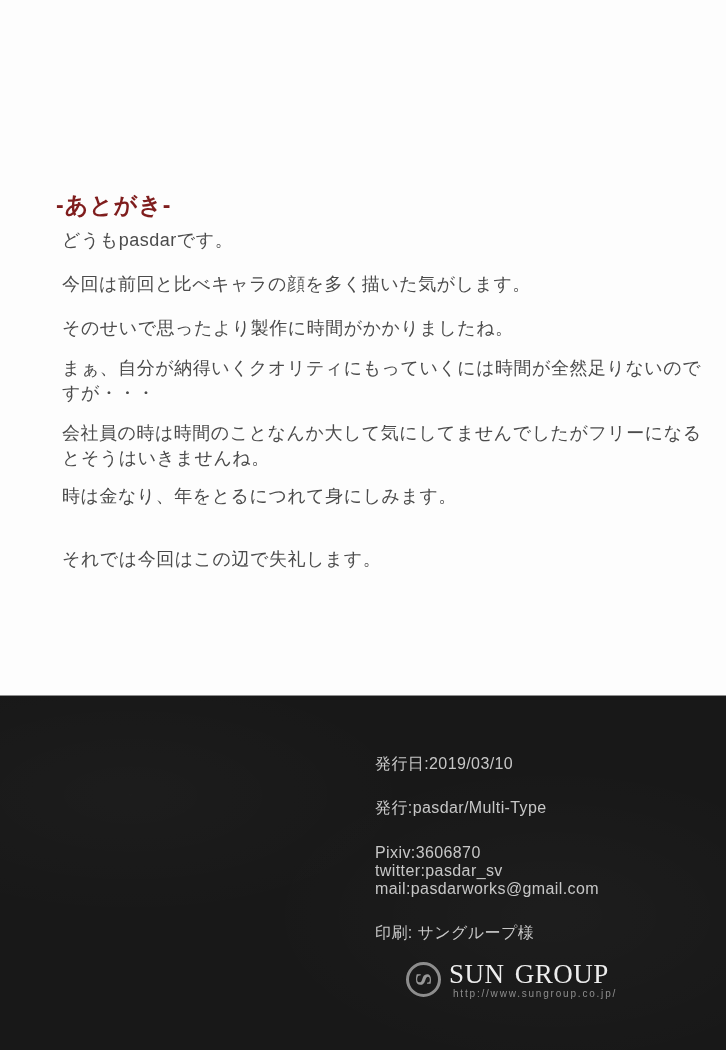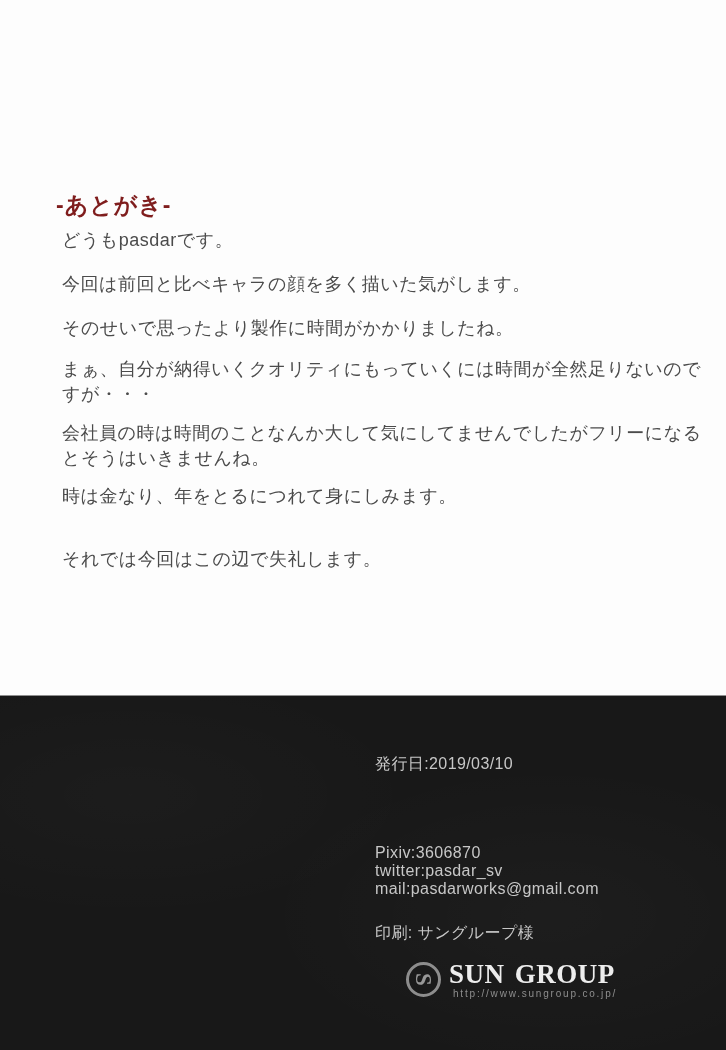--- a/index.html
+++ b/index.html
@@ -30,21 +30,21 @@
     width: 654px;
     margin: 0;
     font-size: 18px;
     line-height: 25px;
     color: #4b4b4b;
     letter-spacing: 0.5px;
   }
   .p1 { top: 228px; }
   .p2 { top: 272px; }
   .p3 { top: 316px; }
-  .p4 { top: 357px; }
+  .p4 { top: 357px; font-family: Liberation Mono, monospace; }
   .p5 { top: 421px; }
   .p6 { top: 484px; }
   .p7 { top: 547px; }
 
   
   .colophon {
     position: absolute;
     left: 0;
     top: 695px;
     width: 726px;
@@ -80,21 +80,21 @@
     display: flex;
     align-items: center;
     gap: 5px;
   }
   .logo-ring { flex: 0 0 auto; display: block; }
   .logo-text { display: flex; flex-direction: column; }
   .logo-name {
     font-family: "Liberation Serif", serif;
     font-size: 27px;
     line-height: 27px;
-    font-weight: 700;
+    font-weight: 400;
     letter-spacing: 0.5px;
     word-spacing: 3px;
     color: #ededed;
     white-space: nowrap;
   }
   .logo-url {
     margin-top: 1px;
     padding-left: 4px;
     font-size: 10px;
     line-height: 9px;
@@ -114,20 +114,21 @@
     <p class="para p2">今回は前回と比べキャラの顔を多く描いた気がします。</p>
     <p class="para p3">そのせいで思ったより製作に時間がかかりましたね。</p>
     <p class="para p4">まぁ、自分が納得いくクオリティにもっていくには時間が全然足りないのですが・・・</p>
     <p class="para p5">会社員の時は時間のことなんか大して気にしてませんでしたがフリーになるとそうはいきませんね。</p>
     <p class="para p6">時は金なり、年をとるにつれて身にしみます。</p>
     <p class="para p7">それでは今回はこの辺で失礼します。</p>
   </section>
 
   <section class="colophon">
     <div class="c-line l-date">発行日:2019/03/10</div>
+    <div class="c-line l-pub">発行:pasdar/Multi-Type</div>
     <div class="c-line l-pixiv">Pixiv:3606870</div>
     <div class="c-line l-tw">twitter:pasdar_sv</div>
     <div class="c-line l-mail">mail:pasdarworks@gmail.com</div>
     <div class="c-line l-print">印刷: サングループ様</div>
 
     <div class="logo">
       <svg class="logo-ring" width="41" height="41" viewBox="0 0 41 41" aria-hidden="true">
         <circle cx="20.5" cy="20.5" r="16" fill="none" stroke="#8d8d8d" stroke-width="3"></circle>
         <text x="20.5" y="21" transform="rotate(90 20.5 20.5)" text-anchor="middle" dominant-baseline="central" font-family="Liberation Serif, serif" font-size="23" font-weight="bold" fill="#989898">S</text>
       </svg>

